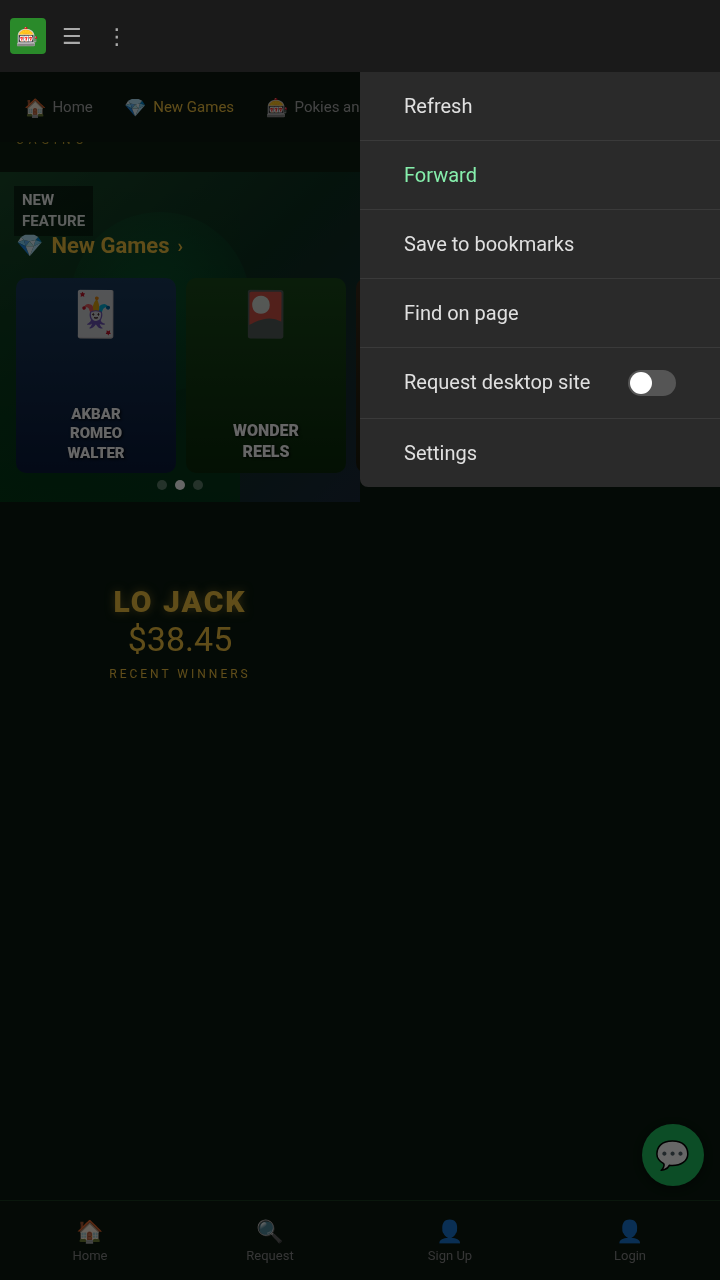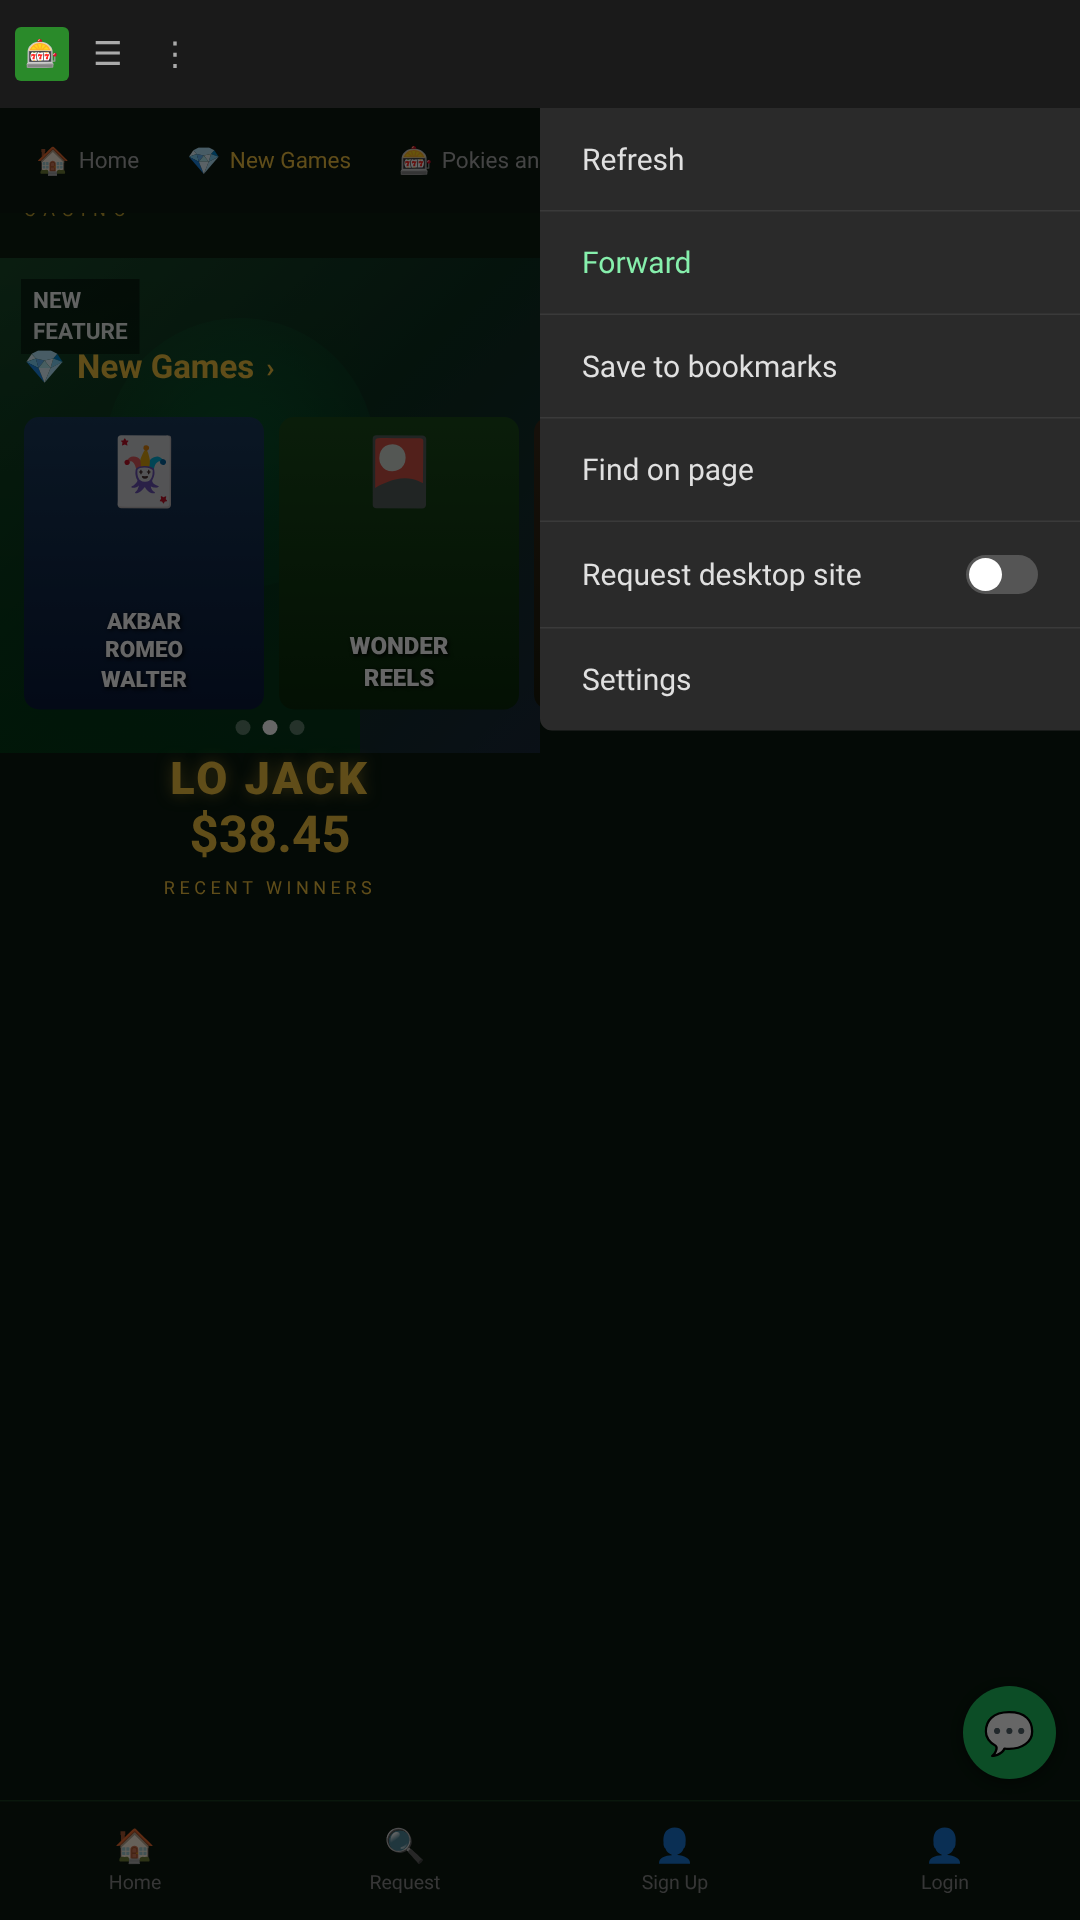--- a/index.html
+++ b/index.html
@@ -134,27 +134,27 @@
     .dropdown-menu {
       position: absolute;
       top: 72px;
       right: 0;
       width: 360px;
       background: #2a2a2a;
       z-index: 30;
       border-radius: 0 0 0 8px;
     }
     .menu-item {
-      padding: 22px 28px;
+      padding: 22px 44px;
       color: #e0e0e0;
       font-size: 20px;
       border-bottom: 1px solid #3a3a3a;
       cursor: pointer;
       display: flex;
-      align-items: center;
+      align-items: flex-start;
       justify-content: space-between;
     }
     .menu-item:last-child {
       border-bottom: none;
     }
     .menu-item.highlighted {
       background: #3a3a3a;
       border: 2px solid #d4a800;
       color: #fff;
       font-weight: 500;
@@ -210,23 +210,23 @@
     <span style="font-size:100px;opacity:0.7;">🎭</span>
   </div>
 
   <div style="position:absolute;bottom:12px;left:50%;transform:translateX(-50%);display:flex;gap:8px;">
     <div style="width:10px;height:10px;border-radius:50%;background:rgba(255,255,255,0.35);"></div>
     <div style="width:10px;height:10px;border-radius:50%;background:#fff;"></div>
     <div style="width:10px;height:10px;border-radius:50%;background:rgba(255,255,255,0.35);"></div>
   </div>
 </div>
 
-<div style="position:absolute;top:502px;left:0;width:360px;height:260px;background:#0a1a0f;display:flex;flex-direction:column;align-items:center;z-index:1;">
+<div style="position:absolute;top:502px;left:0;width:360px;height:260px;background:#0a1a0f;display:flex;flex-direction:column;align-items:center;justify-content:center;z-index:1;">
   <div style="font-size:30px;font-weight:900;color:#f0c040;letter-spacing:2px;text-shadow:0 0 10px rgba(240,192,64,0.5);">LO JACK</div>
-  <div style="font-size:34px;font-weight:700;color:#f0c040;margin-top:0;">$38.45</div>
+  <div style="font-size:34px;font-weight:400;color:#f0c040;margin-top:0;">$38.45</div>
   <div style="font-size:12px;color:#f0c040;letter-spacing:3px;margin-top:8px;">RECENT WINNERS</div>
 </div>
 
 <div class="game-cats">
   <div class="cat-item">
     <span class="cat-icon">🏠</span>
     <span>Home</span>
   </div>
   <div class="cat-item active">
     <span class="cat-icon">💎</span>

